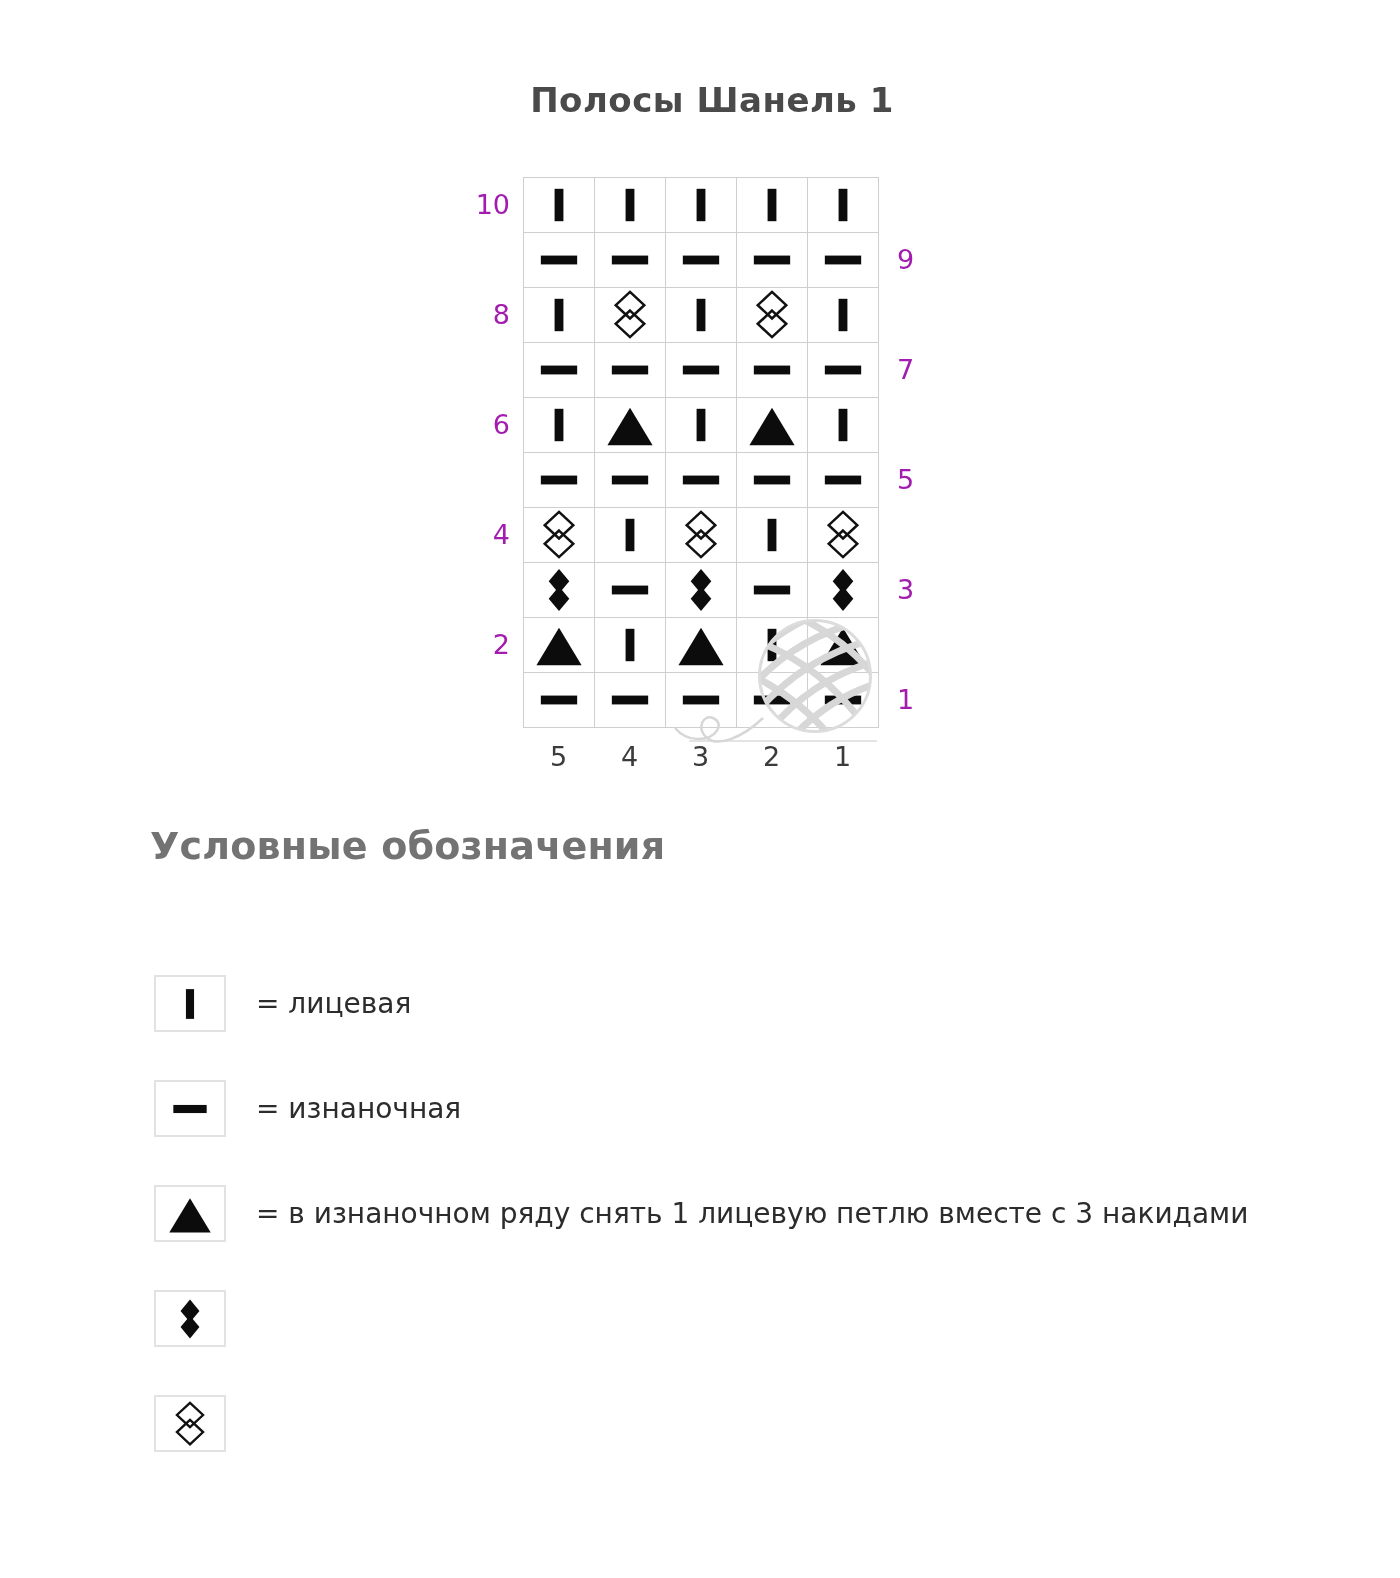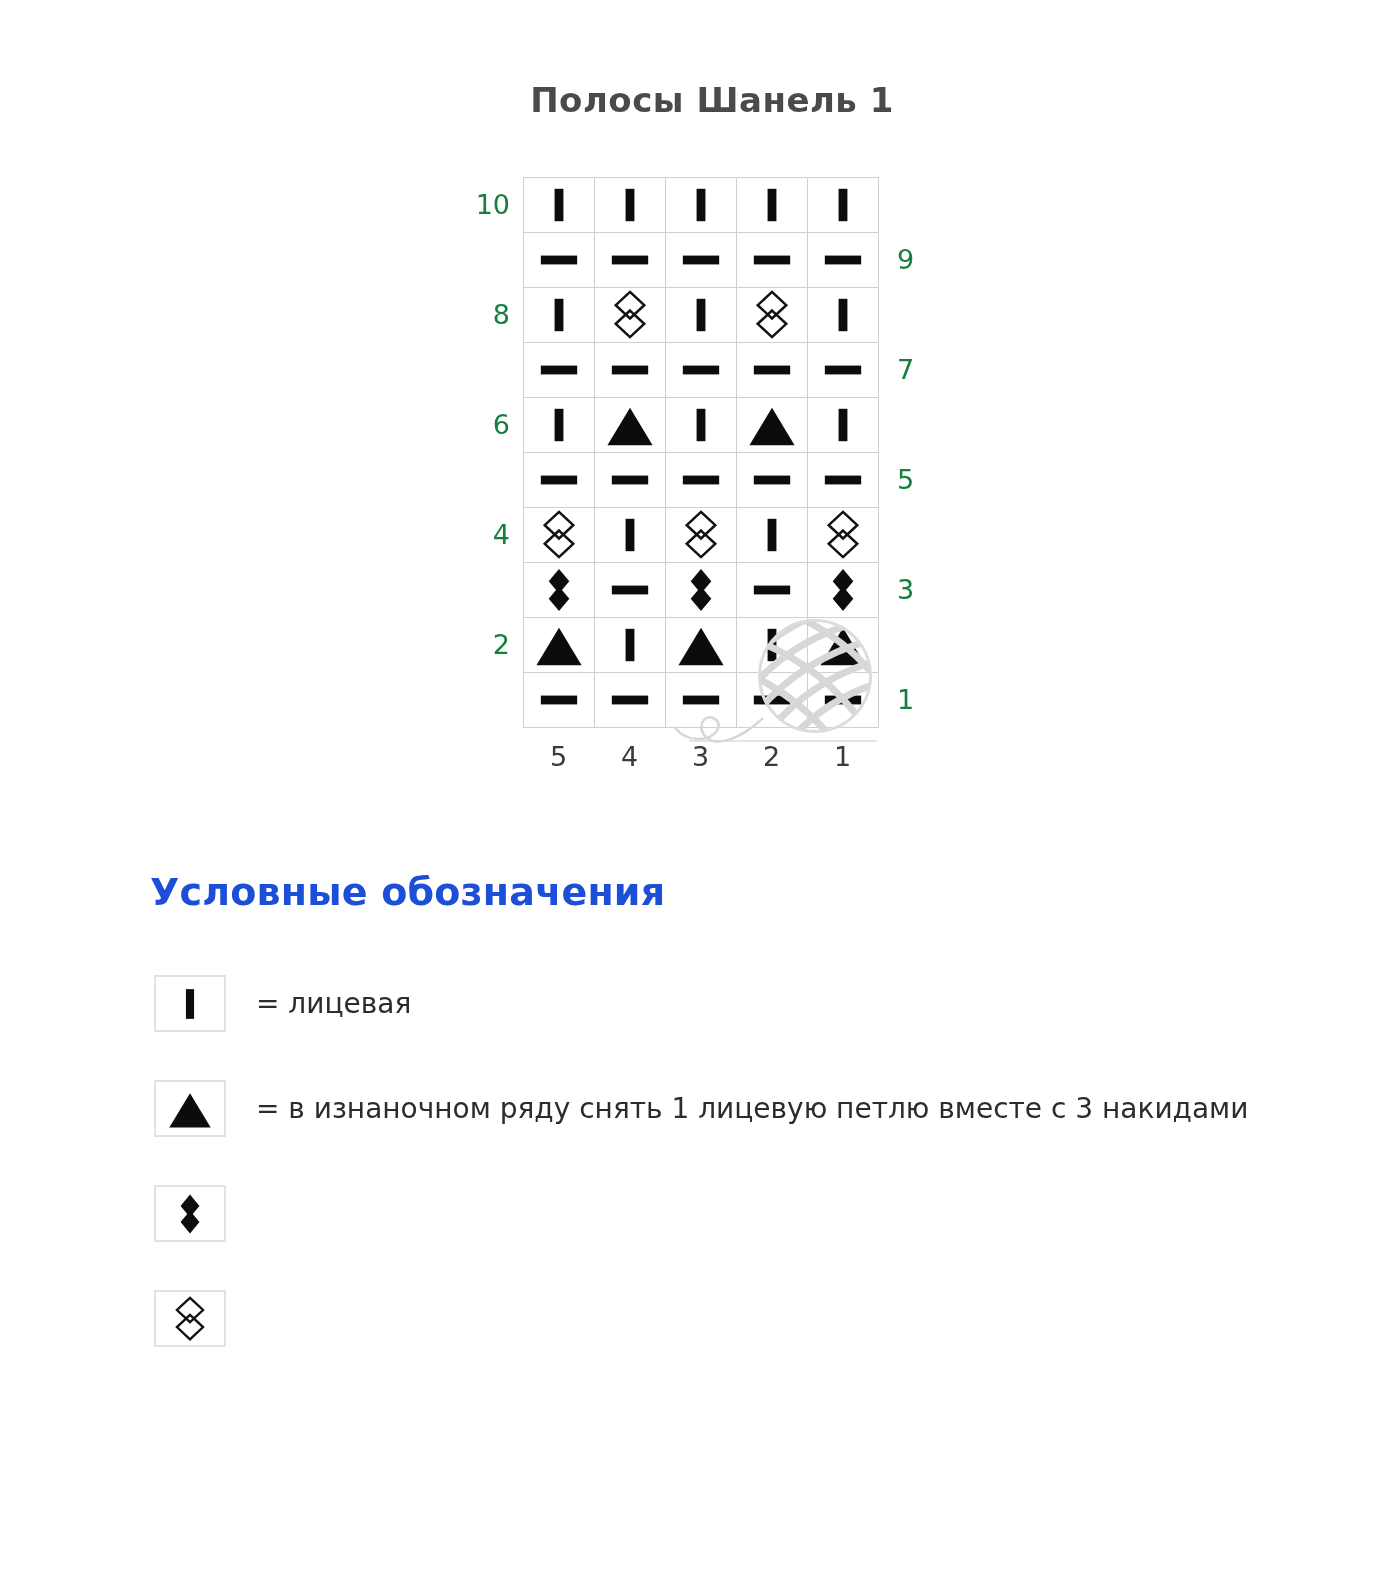--- a/index.html
+++ b/index.html
@@ -15,39 +15,39 @@
   .grid{
     position:absolute;left:523px;top:177px;z-index:1;
     display:grid;grid-template-columns:repeat(5,70px);grid-template-rows:repeat(10,54px);
     gap:1px;padding:1px;background:#cfcfcf;
   }
   .cell{background:#ffffff;display:flex;align-items:center;justify-content:center;}
   .cell svg{display:block;}
   
   .row-labels{position:absolute;top:177px;z-index:2;}
   .row-labels .rlab{
-    height:55px;line-height:55px;font-size:27px;color:#15803d;
+    height:55px;line-height:55px;font-size:27px;color:#a21caf;
   }
   .row-labels-left{left:452px;width:58px;text-align:right;}
   .row-labels-right{left:897px;width:50px;text-align:left;}
   .col-labels{position:absolute;left:523px;top:736px;width:357px;display:flex;z-index:2;}
   .col-labels .clab{
     width:71px;height:42px;line-height:42px;text-align:center;font-size:27px;color:#3b3b3b;
   }
   
   .wm-ball{position:absolute;left:650px;top:570px;z-index:3;pointer-events:none;}
   .wm-line{position:absolute;left:689px;top:740px;width:188px;height:2px;background:#e3e3e3;z-index:0;}
   .wm-text{
     position:absolute;left:683px;top:743px;z-index:0;
     font-size:36px;font-weight:bold;color:#d9d9d9;letter-spacing:0.5px;
   }
   
   .legend-heading{
-    position:absolute;left:150px;top:870px;
-    font-size:38px;font-weight:bold;color:#1d4ed8;letter-spacing:0.2px;
+    position:absolute;left:150px;top:824px;
+    font-size:38px;font-weight:bold;color:#737373;letter-spacing:0.2px;
   }
   .legend-list{position:absolute;left:154px;top:975px;}
   .legend-item{display:flex;align-items:center;height:57px;margin-bottom:48px;gap:16px;}
   .sym-box{
     width:68px;height:53px;border:2px solid #e2e2e2;background:#fff;
     display:flex;align-items:center;justify-content:center;flex:0 0 auto;
   }
   .legend-label{margin-left:14px;font-size:28px;color:#2c2c2c;white-space:nowrap;}
 </style>
 </head>
@@ -380,20 +380,28 @@
         <div class="sym-box">
           <svg width="64" height="50" viewBox="0 0 71 55">
             <rect x="31" y="11" width="9" height="33" fill="#0c0c0c"></rect>
           </svg>
         </div>
         <div class="legend-label">= лицевая</div>
       </div>
       <div class="legend-item">
         <div class="sym-box">
           <svg width="64" height="50" viewBox="0 0 71 55">
+            <rect x="17" y="23" width="37" height="9" fill="#0c0c0c"></rect>
+          </svg>
+        </div>
+        <div class="legend-label">= изнаночная</div>
+      </div>
+      <div class="legend-item">
+        <div class="sym-box">
+          <svg width="64" height="50" viewBox="0 0 71 55">
             <polygon points="35.5,10 12.5,48 58.5,48" fill="#0c0c0c"></polygon>
           </svg>
         </div>
         <div class="legend-label">= в изнаночном ряду снять 1 лицевую петлю вместе с 3 накидами</div>
       </div>
       <div class="legend-item">
         <div class="sym-box">
           <svg width="64" height="50" viewBox="0 0 71 55">
             <polygon points="35.5,6 46,18.5 35.5,31 25,18.5" fill="#0c0c0c"></polygon>
             <polygon points="35.5,24 46,36.5 35.5,49 25,36.5" fill="#0c0c0c"></polygon>

